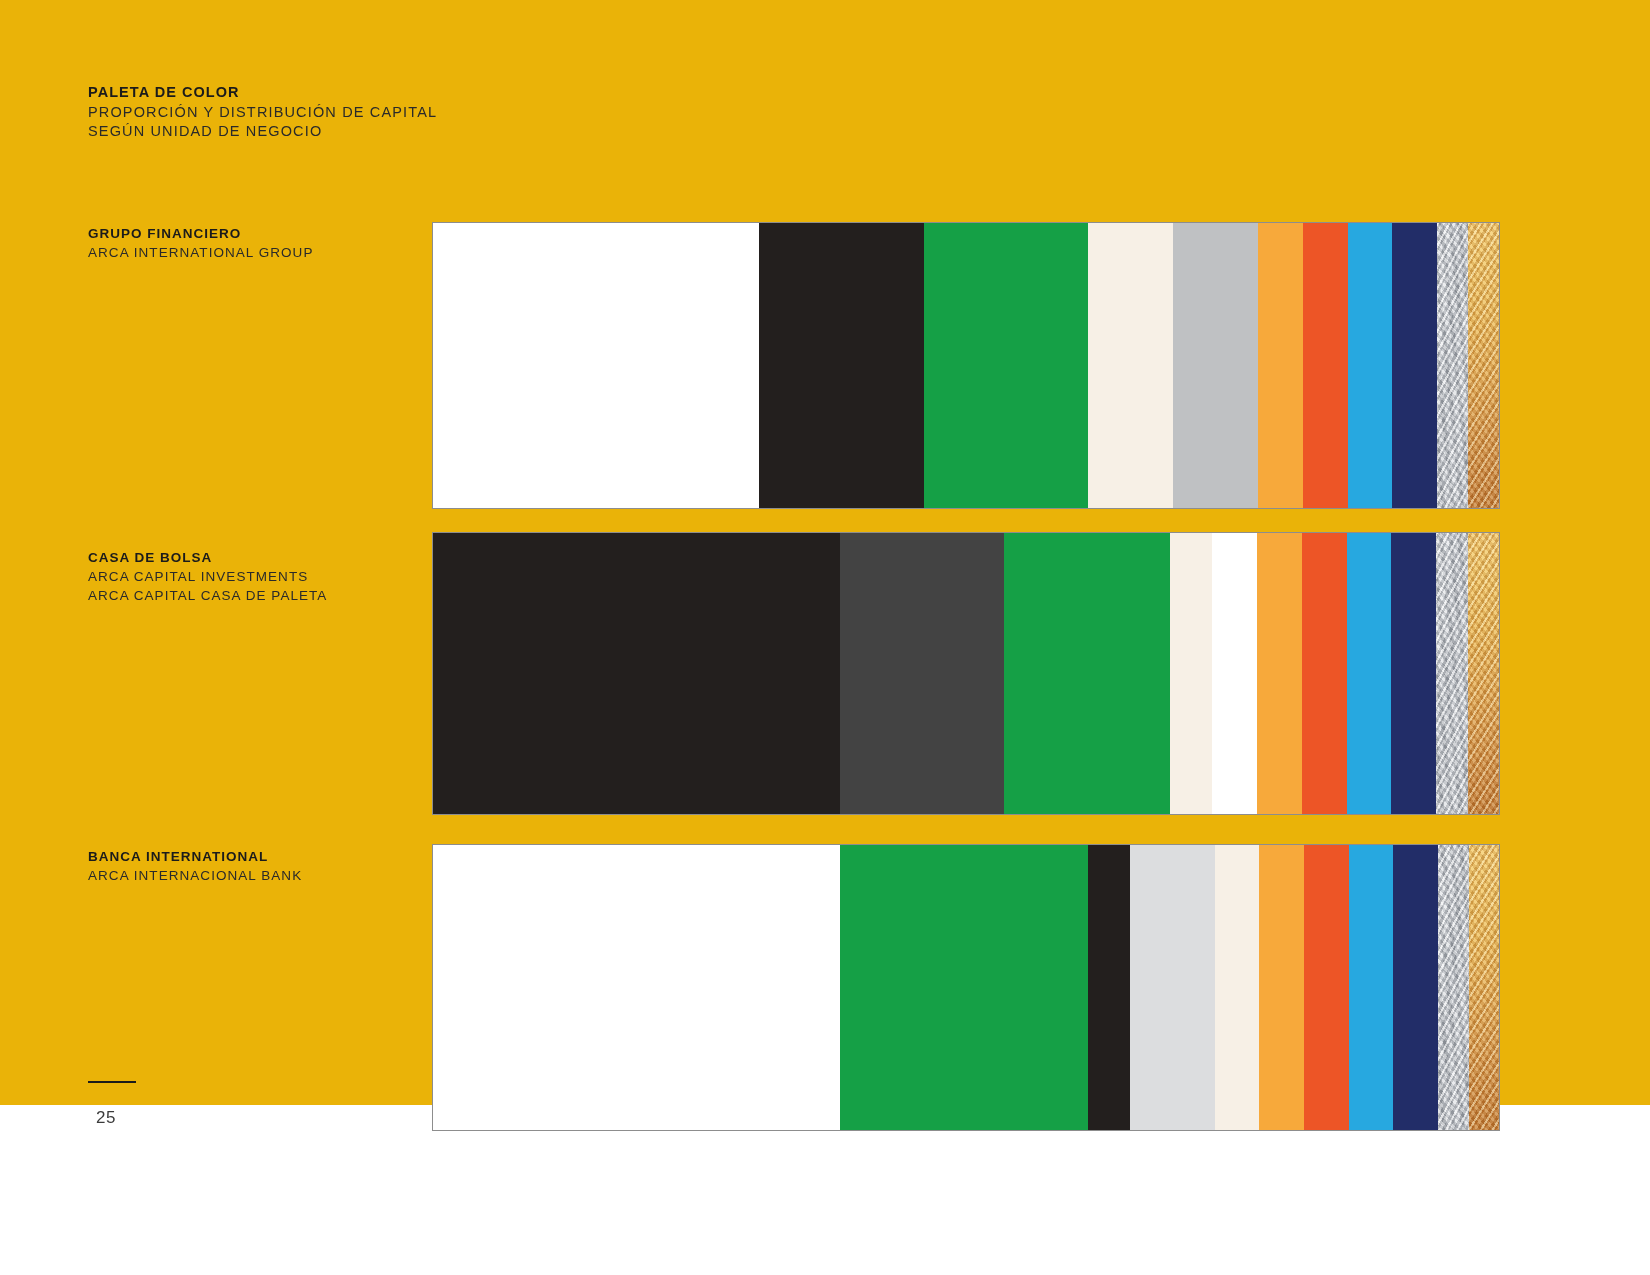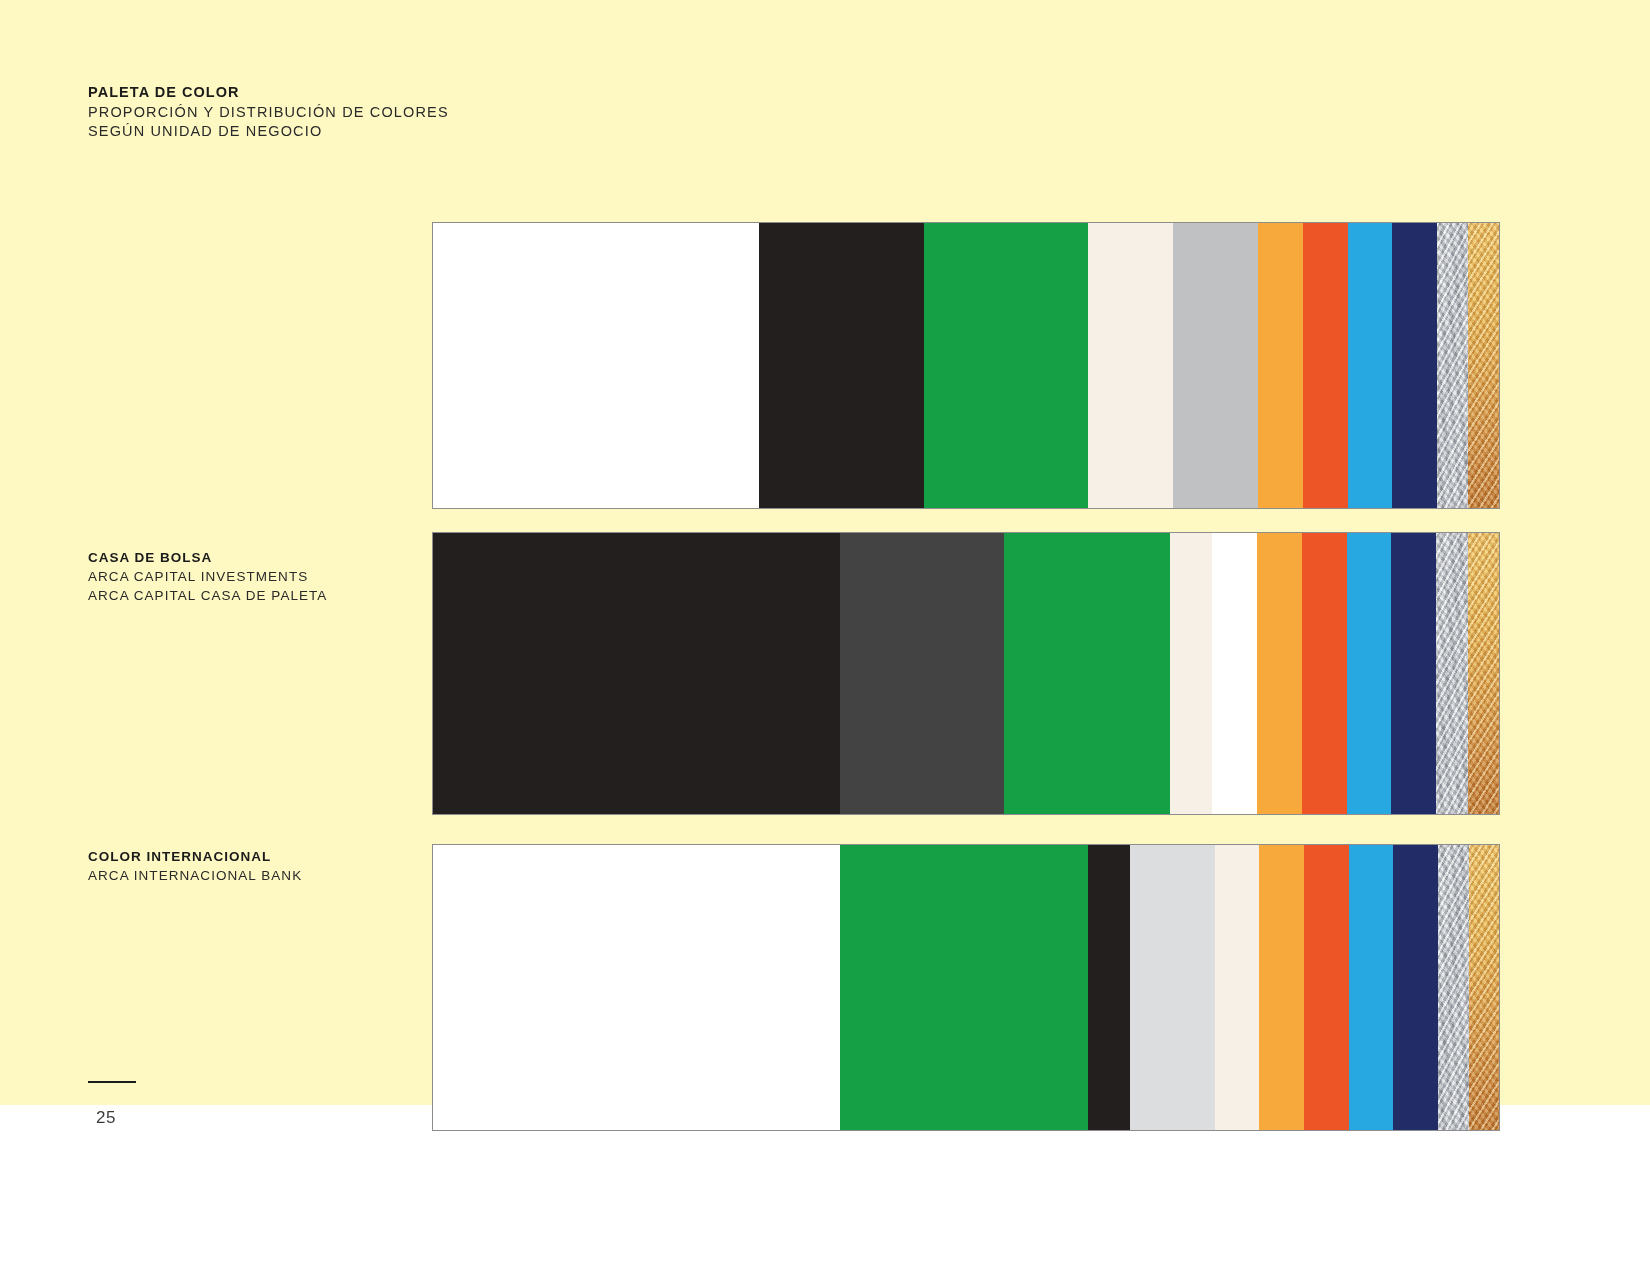--- a/index.html
+++ b/index.html
@@ -2,21 +2,21 @@
 <html><head>
 <meta charset="utf-8">
 <style>
   * { margin:0; padding:0; box-sizing:border-box; }
   html, body {
     width:1650px; height:1275px;
     background:#ffffff;
     font-family:"Liberation Sans", sans-serif;
     overflow:hidden;
   }
-  .page { position:relative; width:1650px; height:1105px; background:#fef9c3; }
+  .page { position:relative; width:1650px; height:1105px; background:#eab308; }
 
   
   .header { position:absolute; left:88px; top:82px; }
   .header-title {
     font-size:14.5px; font-weight:bold; letter-spacing:1.05px;
     color:#1b1b1b; line-height:1.42;
   }
   .header-sub {
     font-size:14.5px; font-weight:400; letter-spacing:1.15px;
     color:#2a2a2a; line-height:1.33;
@@ -68,24 +68,28 @@
     font-size:17px; font-weight:400; letter-spacing:0.5px; color:#3b3b3b;
   }
 </style>
 </head>
 <body>
 
 <div class="page">
 
   <div class="header">
     <div class="header-title">PALETA DE COLOR</div>
-    <div class="header-sub">PROPORCIÓN Y DISTRIBUCIÓN DE COLORES</div>
+    <div class="header-sub">PROPORCIÓN Y DISTRIBUCIÓN DE CAPITAL</div>
     <div class="header-sub">SEGÚN UNIDAD DE NEGOCIO</div>
   </div>
 
+  <div class="sec-label" style="top:224px;">
+    <div class="sec-title">GRUPO FINANCIERO</div>
+    <div class="sec-sub">ARCA INTERNATIONAL GROUP</div>
+  </div>
   <div class="bar" id="bar-0" style="left:433px; top:223px; width:1066px; height:285px;">
       <div class="sw" style="width: 30.6%; background: rgb(255, 255, 255);"></div>
       <div class="sw" style="width: 15.5%; background: rgb(35, 31, 30);"></div>
       <div class="sw" style="width: 15.3%; background: rgb(21, 160, 70);"></div>
       <div class="sw" style="width: 8%; background: rgb(247, 240, 230);"></div>
       <div class="sw" style="width: 8%; background: rgb(191, 193, 195);"></div>
       <div class="sw" style="width: 4.2%; background: rgb(247, 169, 59);"></div>
       <div class="sw" style="width: 4.2%; background: rgb(237, 85, 38);"></div>
       <div class="sw" style="width: 4.2%; background: rgb(39, 168, 224);"></div>
       <div class="sw" style="width: 4.2%; background: rgb(34, 45, 104);"></div>
@@ -106,21 +110,21 @@
       <div class="sw" style="width: 4.2%; background: rgb(255, 255, 255);"></div>
       <div class="sw" style="width: 4.2%; background: rgb(247, 169, 59);"></div>
       <div class="sw" style="width: 4.2%; background: rgb(237, 85, 38);"></div>
       <div class="sw" style="width: 4.2%; background: rgb(39, 168, 224);"></div>
       <div class="sw" style="width: 4.2%; background: rgb(34, 45, 104);"></div>
       <div class="sw silver" style="width: 3%;"></div>
       <div class="sw gold" style="width: 2.9%;"></div>
     </div>
 
   <div class="sec-label" style="top:847px;">
-    <div class="sec-title">COLOR INTERNACIONAL</div>
+    <div class="sec-title">BANCA INTERNATIONAL</div>
     <div class="sec-sub">ARCA INTERNACIONAL BANK</div>
   </div>
   <div class="bar" id="bar-2" style="left:433px; top:845px; width:1066px; height:285px;">
       <div class="sw" style="width: 38.2%; background: rgb(255, 255, 255);"></div>
       <div class="sw" style="width: 23.2%; background: rgb(21, 160, 70);"></div>
       <div class="sw" style="width: 4%; background: rgb(35, 31, 30);"></div>
       <div class="sw" style="width: 8%; background: rgb(220, 221, 223);"></div>
       <div class="sw" style="width: 4.1%; background: rgb(247, 240, 230);"></div>
       <div class="sw" style="width: 4.2%; background: rgb(247, 169, 59);"></div>
       <div class="sw" style="width: 4.2%; background: rgb(237, 85, 38);"></div>

